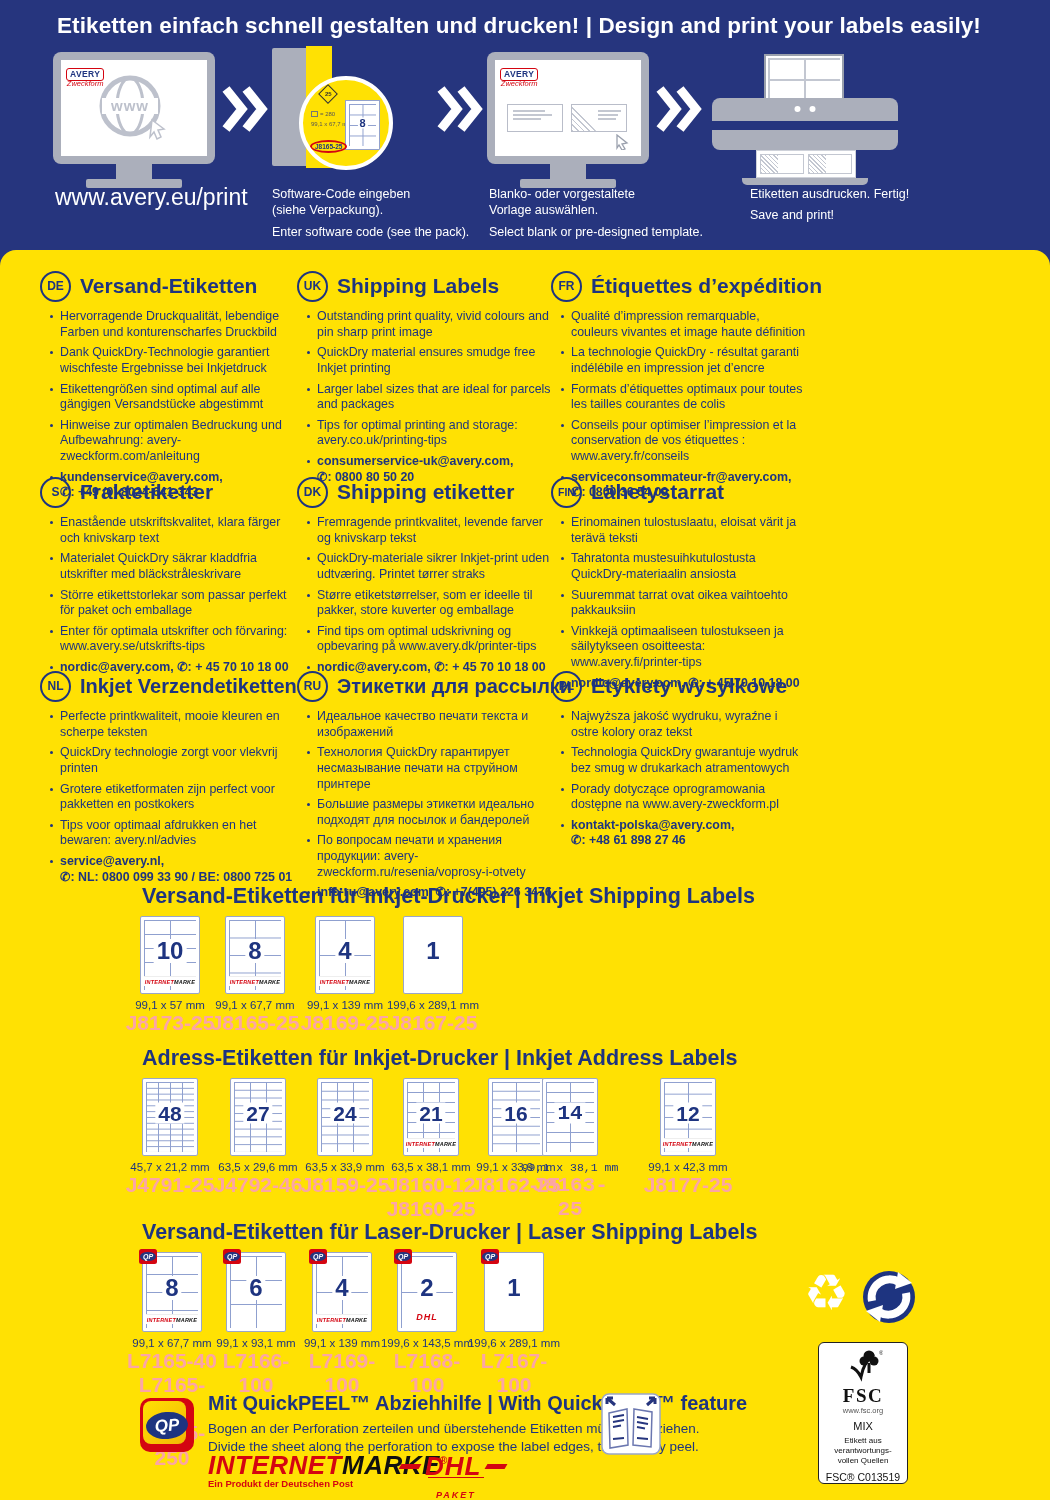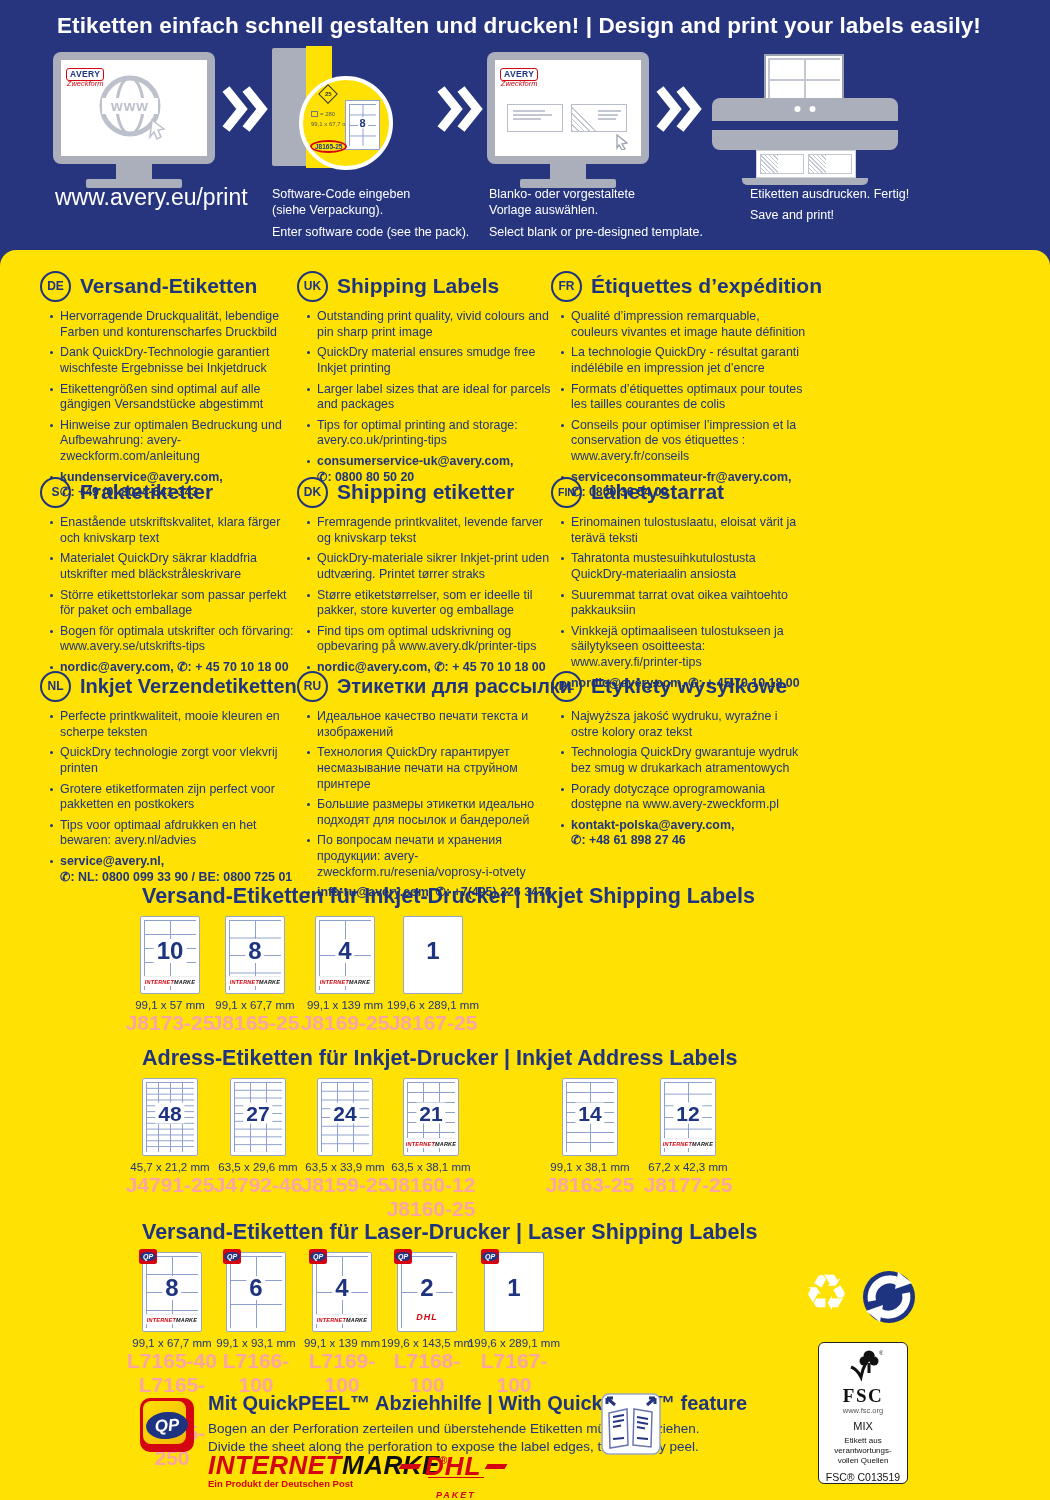--- a/index.html
+++ b/index.html
@@ -274,21 +274,21 @@
 
   <div class="lang" style="left:40px;top:476px;">
     <div class="lhead">
         <span class="lcode">S</span>
         <h3>Fraktetiketter</h3>
       </div>
     <ul class="lbul">
       <li>Enastående utskriftskvalitet, klara färger och knivskarp text</li>
       <li>Materialet QuickDry säkrar kladdfria utskrifter med bläckstråleskrivare</li>
       <li>Större etikettstorlekar som passar perfekt för paket och emballage</li>
-      <li>Bogen för optimala utskrifter och förvaring: www.avery.se/utskrifts-tips</li>
+      <li>Enter för optimala utskrifter och förvaring: www.avery.se/utskrifts-tips</li>
       <li class="lcontact">
           <div>nordic@avery.com, ✆: + 45 70 10 18 00</div>
         </li>
     </ul>
   </div>
   <div class="lang" style="left:297px;top:476px;">
     <div class="lhead">
         <span class="lcode">DK</span>
         <h3>Shipping etiketter</h3>
       </div>
@@ -443,38 +443,46 @@
       <span class="pnum sm">21</span>
       <div class="imb">
           <span class="r">INTERNET</span>
           <span class="k">MARKE</span>
         </div>
     </div>
     <div class="psize">63,5 x 38,1 mm</div>
     <div class="pcode">J8160-12</div>
     <div class="pcode">J8160-25</div>
   </div>
-  <div class="prod" style="left:540px;top:1078px;">
+  <div class="prod" style="left:466px;top:1078px;">
+    <div class="sheet" style="width:56px;height:78px;">
+        <div class="grid g2x8"></div>
+      <span class="pnum sm">16</span>
+    </div>
+    <div class="psize">99,1 x 33,9 mm</div>
+    <div class="pcode">J8162-25</div>
+  </div>
+  <div class="prod" style="left:520px;top:1078px;font-family:Liberation Mono, monospace;">
     <div class="sheet" style="width:56px;height:78px;">
         <div class="grid g2x7"></div>
       <span class="pnum sm">14</span>
     </div>
     <div class="psize">99,1 x 38,1 mm</div>
     <div class="pcode">J8163-25</div>
   </div>
   <div class="prod" style="left:638px;top:1078px;">
     <div class="sheet" style="width:56px;height:78px;">
         <div class="grid g2x6"></div>
       <span class="pnum sm">12</span>
       <div class="imb">
           <span class="r">INTERNET</span>
           <span class="k">MARKE</span>
         </div>
     </div>
-    <div class="psize">67,2 x 42,3 mm</div>
+    <div class="psize">99,1 x 42,3 mm</div>
     <div class="pcode">J8177-25</div>
   </div>
 
   <div class="sec-h" style="left:142px;top:1220px;">Versand-Etiketten für Laser-Drucker | Laser Shipping Labels</div>
 
   <div class="prod" style="left:122px;top:1252px;">
     <div class="sheet" style="width:60px;height:80px;">
       <div class="qpb">
           <span>QP</span>
         </div>

